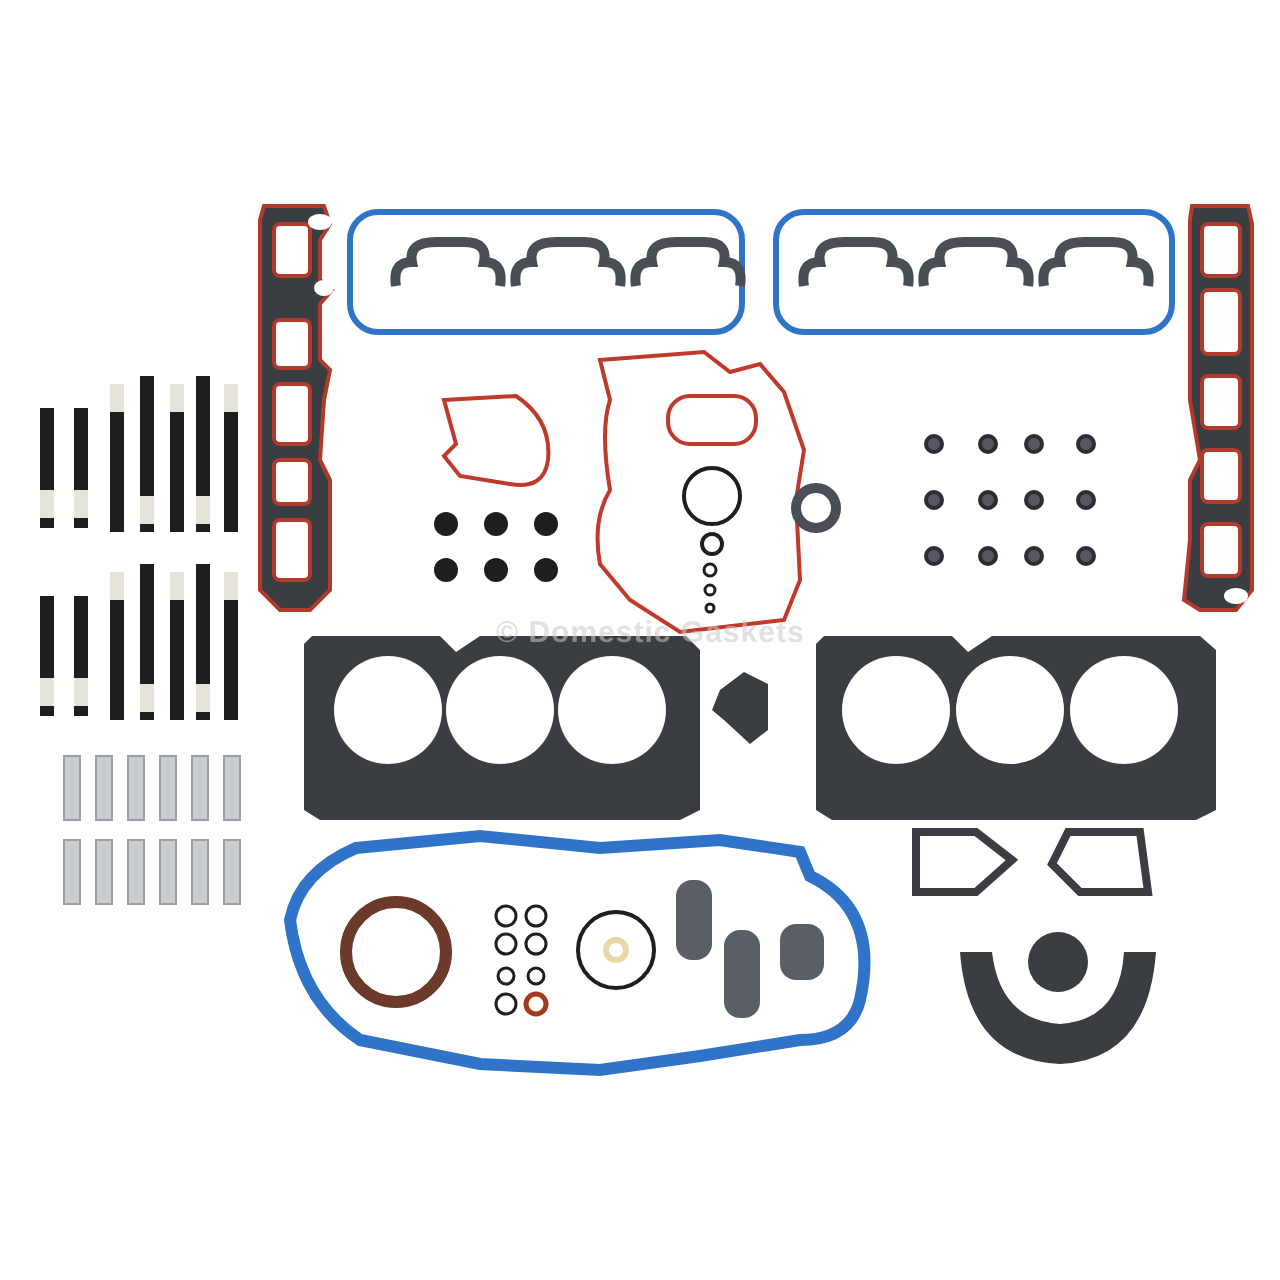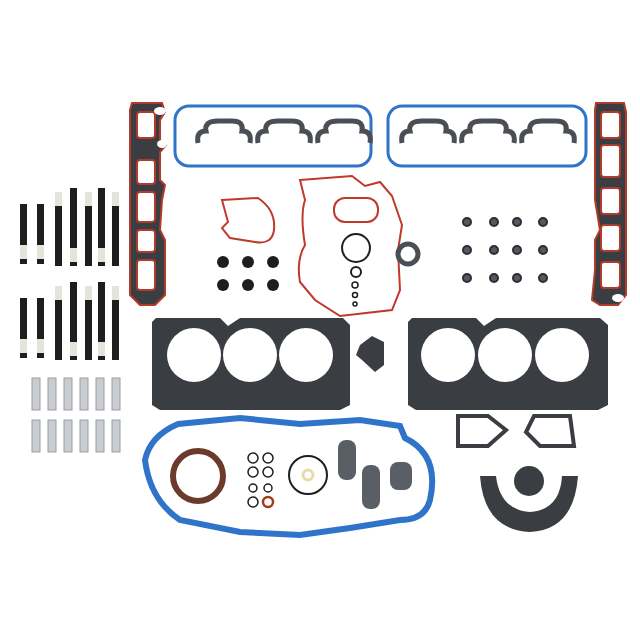--- a/index.html
+++ b/index.html
@@ -167,13 +167,14 @@
     <rect x="390" y="462" width="22" height="28" rx="8"></rect>
   </g>
 
   <g fill="none" stroke="#3a3d42" stroke-width="4">
     <path d="M458,416 L488,416 L506,430 L488,446 L458,446 Z"></path>
     <path d="M534,416 L570,416 L574,446 L540,446 L526,432 Z"></path>
   </g>
   <path d="M480,476 L496,476 Q500,510 530,512 Q560,510 562,476 L578,476 Q574,530 530,532 Q484,530 480,476 Z" fill="#3a3d42"></path>
   <circle cx="529" cy="481" r="15" fill="#3a3d42"></circle>
 </svg>
+<div class="wm">© Domestic Gaskets</div>
 </div>
 
 </body></html>

